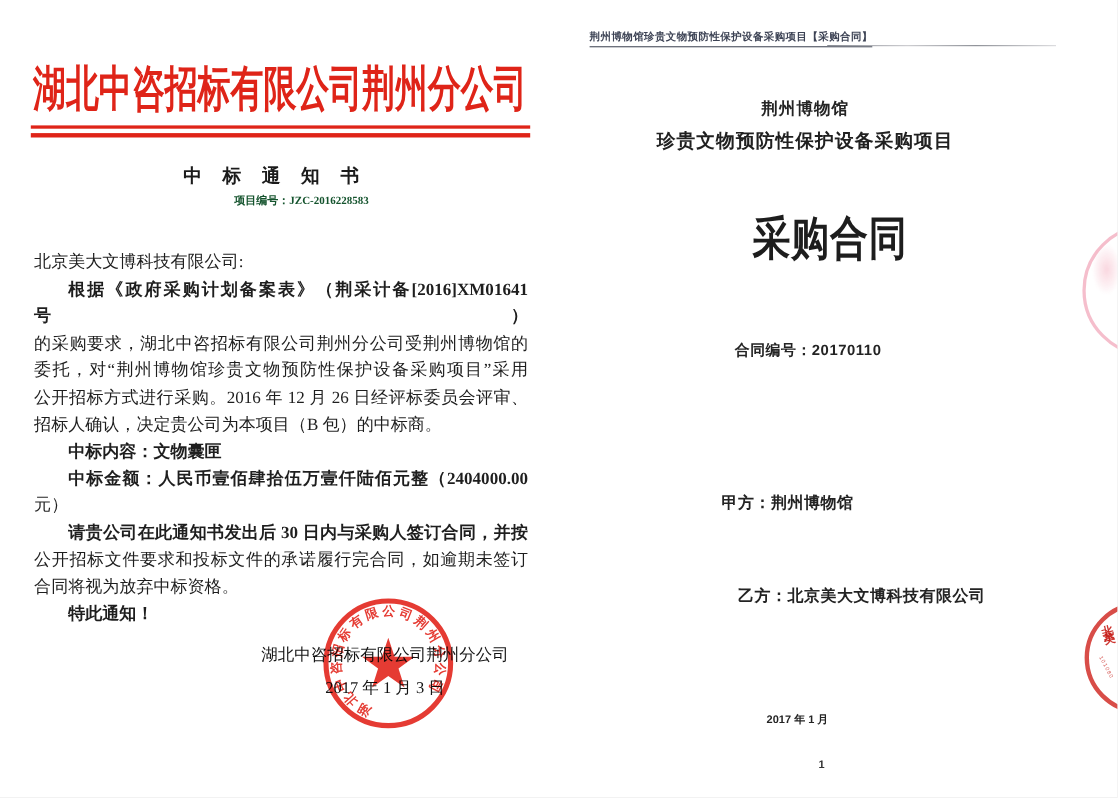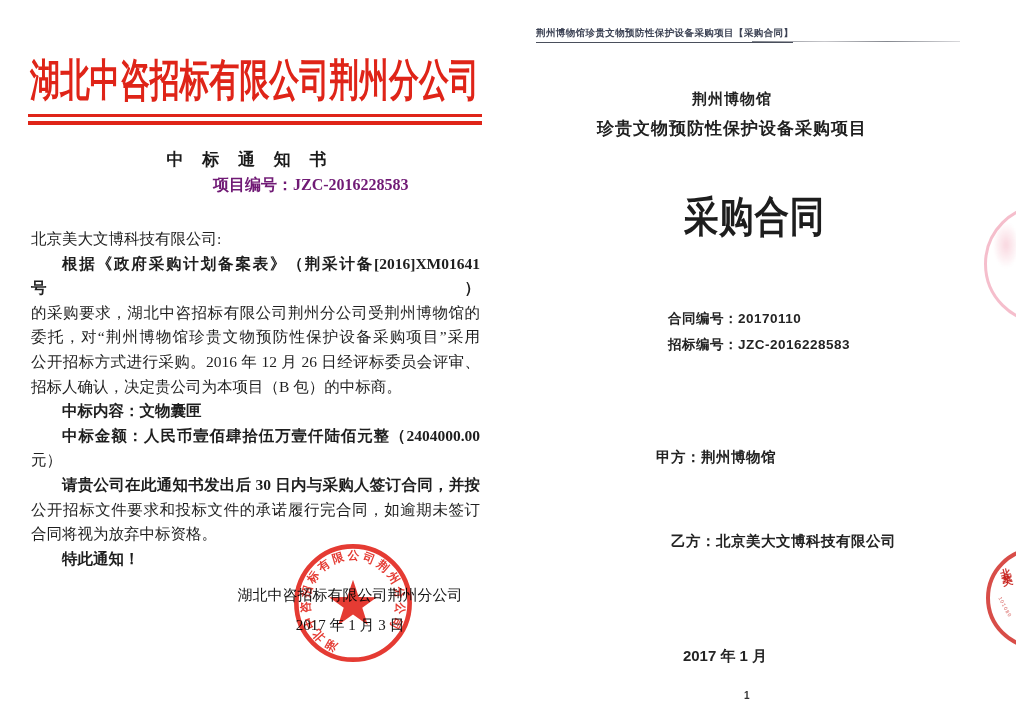--- a/index.html
+++ b/index.html
@@ -18,21 +18,21 @@
     font-family:"Liberation Serif","DejaVu Serif",serif;
   }
   .rule{left:28px;width:454px;background:#df2418;}
   .rule1{top:114px;height:2.5px;}
   .rule2{top:121px;height:3.5px;}
   .notice-title{
     left:28px;top:148px;width:444px;text-align:center;
     font-size:17px;font-weight:bold;color:#1b1b1b;letter-spacing:7px;
   }
   .project-no{
-    left:213px;top:175px;font-size:16px;color:#701a75;
+    left:213px;top:175px;font-size:10px;color:#14532d;
     font-family:"Liberation Serif","DejaVu Serif",serif;font-weight:600;
   }
   #notice-body{
     left:31px;top:227px;width:449px;color:#1e1e1e;
     font-size:15.5px;line-height:24.6px;
     font-family:"Liberation Serif","DejaVu Serif",serif;
   }
   .bl{white-space:nowrap;}
   .bl.ind{text-indent:2em;font-weight:bold;}
   .bl.fill{white-space:normal;text-align:justify;text-align-last:justify;}
@@ -64,21 +64,21 @@
     letter-spacing:1px;
   }
   .rp-row{position:absolute;font-size:13.5px;font-weight:bold;color:#232323;
           white-space:nowrap;letter-spacing:0.5px;}
   .rp-contract{left:168px;top:310px;}
   .rp-bid{left:168px;top:336px;}
   .rp-party{font-size:14.5px;}
   .rp-party-a{left:156px;top:448px;}
   .rp-party-b{left:171px;top:532px;}
   .rp-date{left:150px;top:647px;width:150px;text-align:center;
-           font-size:15px;font-weight:bold;color:#242424;}
+           font-size:10px;font-weight:bold;color:#242424;}
   .rp-pageno{left:244px;top:690px;font-size:10px;color:#333;font-weight:bold;}
 
   
   .edge-seal-faint{
     left:484px;top:204px;width:114px;height:114px;border-radius:50%;
     border:3px solid rgba(228,85,120,0.38);
   }
   .edge-seal-faint-smudge{
     left:493px;top:222px;width:26px;height:46px;border-radius:50%;
     background:radial-gradient(closest-side,rgba(235,110,140,0.28),rgba(235,110,140,0));
@@ -153,23 +153,20 @@
     <div class="abs rp-header-ext"></div>
 
     <div class="abs rp-org">荆州博物馆</div>
     <div class="abs rp-project">珍贵文物预防性保护设备采购项目</div>
 
     <div class="abs rp-title">采购合同</div>
 
     <div class="rp-row rp-contract">
       <span>合同编号：</span><span>20170110</span>
     </div>
-    <div class="rp-row rp-bid">
-      <span>招标编号：</span><span>JZC-2016228583</span>
-    </div>
 
     <div class="rp-row rp-party rp-party-a">
       <span>甲方：</span><span>荆州博物馆</span>
     </div>
     <div class="rp-row rp-party rp-party-b">
       <span>乙方：</span><span>北京美大文博科技有限公司</span>
     </div>
 
     <div class="abs rp-date">2017 年 1 月</div>
     <div class="abs rp-pageno">1</div>

